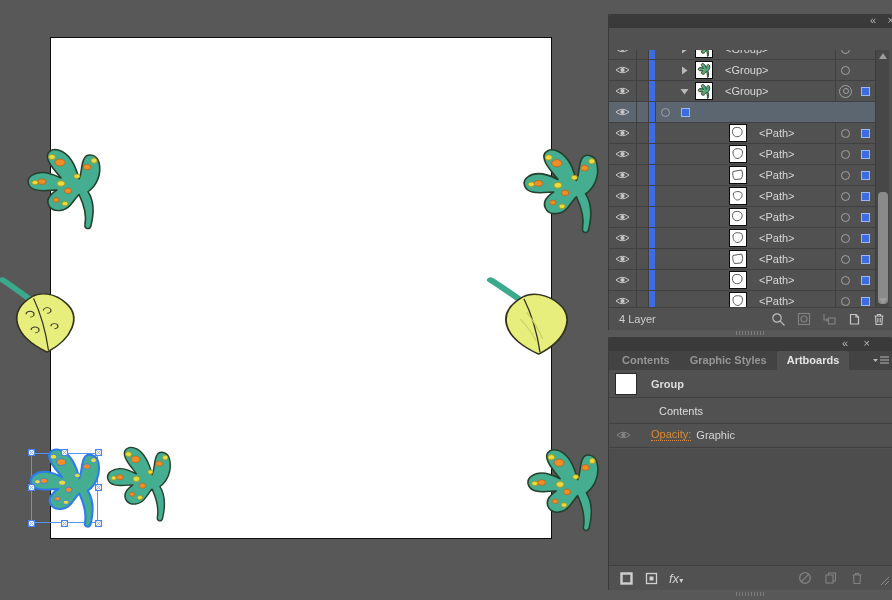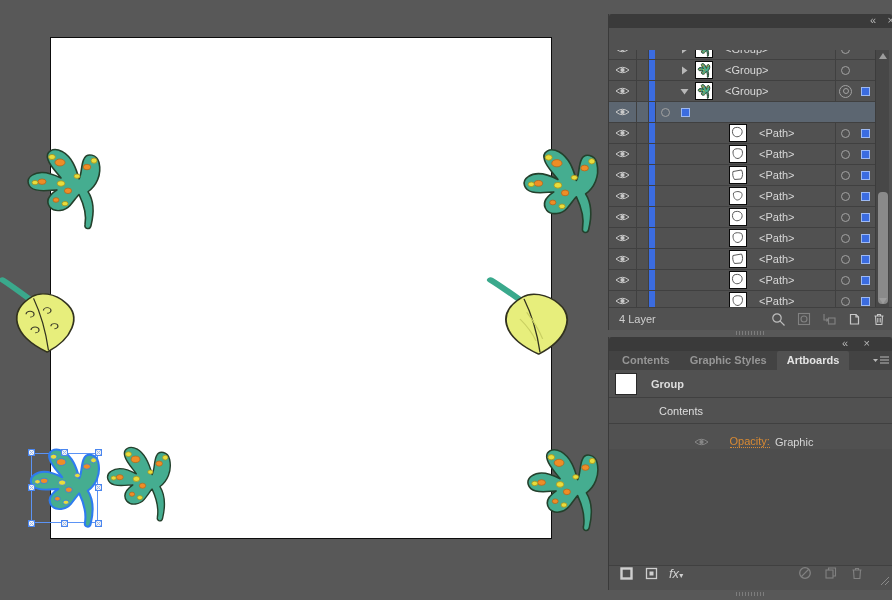--- a/index.html
+++ b/index.html
@@ -76,21 +76,21 @@
           display:flex; align-items:center; }
   .swatch { width:22px; height:22px; background:#ffffff; border:1px solid #2a2a2a; margin-left:6px; }
   .albl { margin-left:22px; color:#dedede; }
   .albl.bold { font-weight:bold; }
   .aeye { width:28px; display:flex; justify-content:center; }
   .oplink { color:var(--opacity-orange,#d98a33); border-bottom:1px dotted var(--opacity-orange,#d98a33);
             margin-left:22px; cursor:pointer; }
   .opval { margin-left:5px; color:#d6d6d6; }
   .aempty { position:absolute; left:0; right:0; top:112px; height:116px; background:#4d4d4d; }
   .abar { position:absolute; left:0; right:0; top:228px; height:25px; background:var(--panel-bg,#515151);
-          border-top:1px solid var(--row-divider,#404040); display:flex; align-items:flex-start; }
+          border-top:1px solid var(--row-divider,#404040); display:flex; align-items:center; }
   .abar .left { display:flex; gap:10px; margin-left:10px; align-items:center; }
   .abar .right { position:absolute; right:28px; display:flex; gap:12px; align-items:center; }
   .fx { font-style:italic; color:#d0d0d0; font-size:13px; cursor:pointer; }
   .fx span { font-size:8px; font-style:normal; }
   .grip { position:absolute; right:2px; bottom:2px; }
 </style>
 </head>
 <body>
 
 <div class="app">
@@ -588,21 +588,21 @@
         </span>
       </div>
 
       <div class="arow" style="top:33px; height:28px;">
         <span class="swatch"></span>
         <span class="albl bold" style="margin-left:14px;">Group</span>
       </div>
       <div class="arow" style="top:61px; height:26px;">
         <span class="albl" style="margin-left:50px;">Contents</span>
       </div>
-      <div class="arow" style="top:92px; height:26px;justify-content:center;">
+      <div class="arow" style="top:85px; height:26px;">
         <span class="aeye dim">
           <svg width="15" height="10" viewBox="0 0 15 10">
               <path d="M1,5 Q7.5,-0.5 14,5 Q7.5,10.5 1,5 Z" fill="none" stroke="#c9c9c9"></path>
               <circle cx="7.5" cy="5" r="2.1" fill="#c9c9c9"></circle>
             </svg>
           </span>
         <span class="oplink" style="margin-left:14px;">Opacity:</span>
         <span class="opval">Graphic</span>
       </div>
       <div class="aempty"></div>

